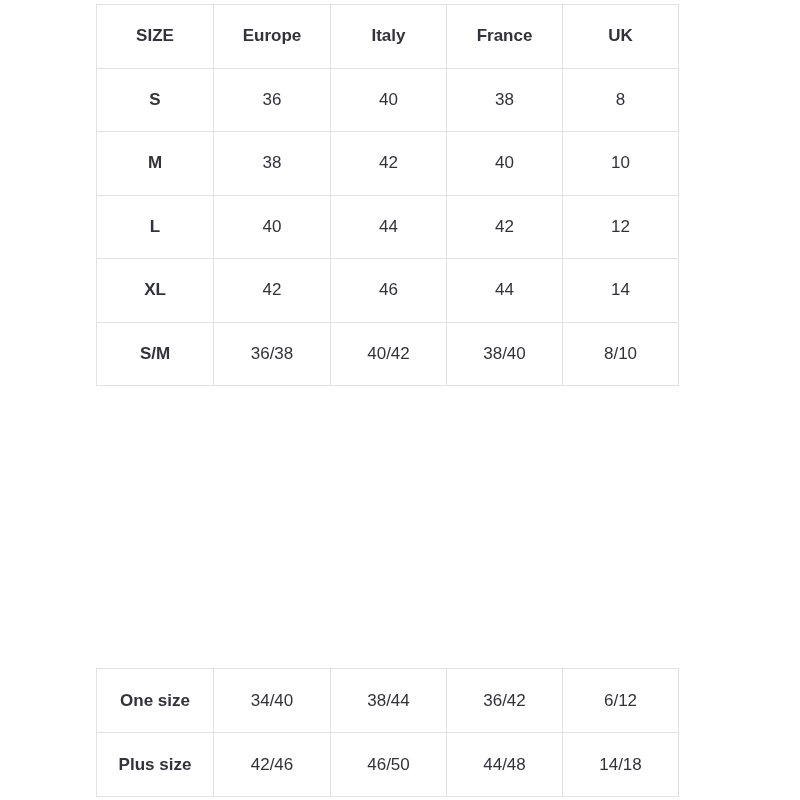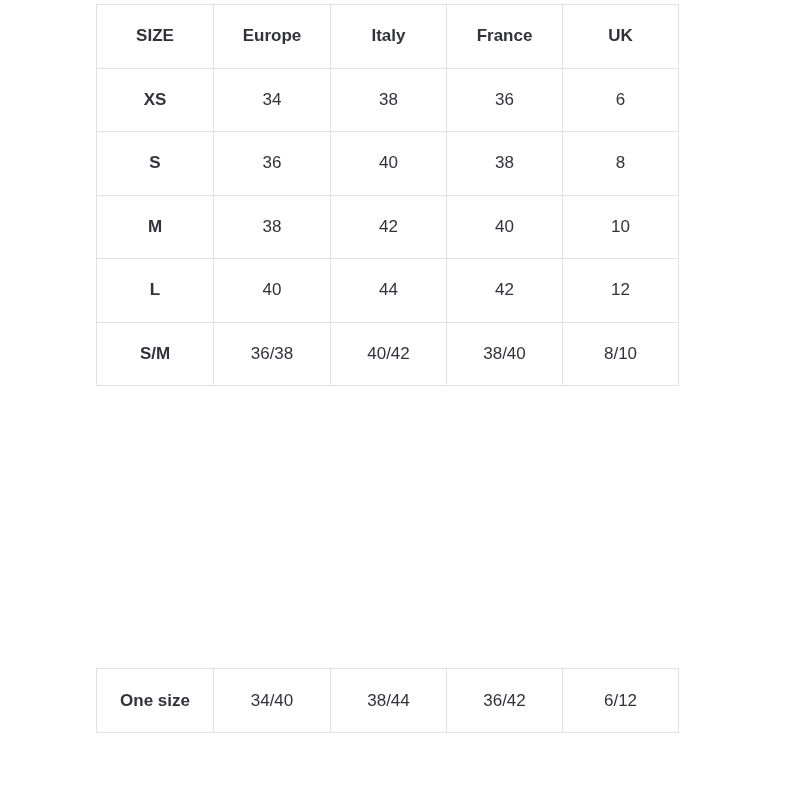--- a/index.html
+++ b/index.html
@@ -78,46 +78,46 @@
       <tr>
         <th>SIZE</th>
         <th>Europe</th>
         <th>Italy</th>
         <th>France</th>
         <th>UK</th>
       </tr>
     </thead>
     <tbody>
       <tr>
-        <td class="rowhead">XS</td>
-        <td>34</td>
-        <td>38</td>
-        <td>36</td>
-        <td>6</td>
-      </tr>
-      <tr>
         <td class="rowhead">S</td>
         <td>36</td>
         <td>40</td>
         <td>38</td>
         <td>8</td>
       </tr>
       <tr>
         <td class="rowhead">M</td>
         <td>38</td>
         <td>42</td>
         <td>40</td>
         <td>10</td>
       </tr>
       <tr>
         <td class="rowhead">L</td>
         <td>40</td>
         <td>44</td>
         <td>42</td>
         <td>12</td>
+      </tr>
+      <tr>
+        <td class="rowhead">XL</td>
+        <td>42</td>
+        <td>46</td>
+        <td>44</td>
+        <td>14</td>
       </tr>
       <tr>
         <td class="rowhead">S/M</td>
         <td>36/38</td>
         <td>40/42</td>
         <td>38/40</td>
         <td>8/10</td>
       </tr>
     </tbody>
   </table>
@@ -131,16 +131,23 @@
         <col class="col-uk">
     </colgroup>
     <tbody>
       <tr>
         <td class="rowhead">One size</td>
         <td>34/40</td>
         <td>38/44</td>
         <td>36/42</td>
         <td>6/12</td>
       </tr>
+      <tr>
+        <td class="rowhead">Plus size</td>
+        <td>42/46</td>
+        <td>46/50</td>
+        <td>44/48</td>
+        <td>14/18</td>
+      </tr>
     </tbody>
   </table>
 
 </div>
 
 </body></html>

